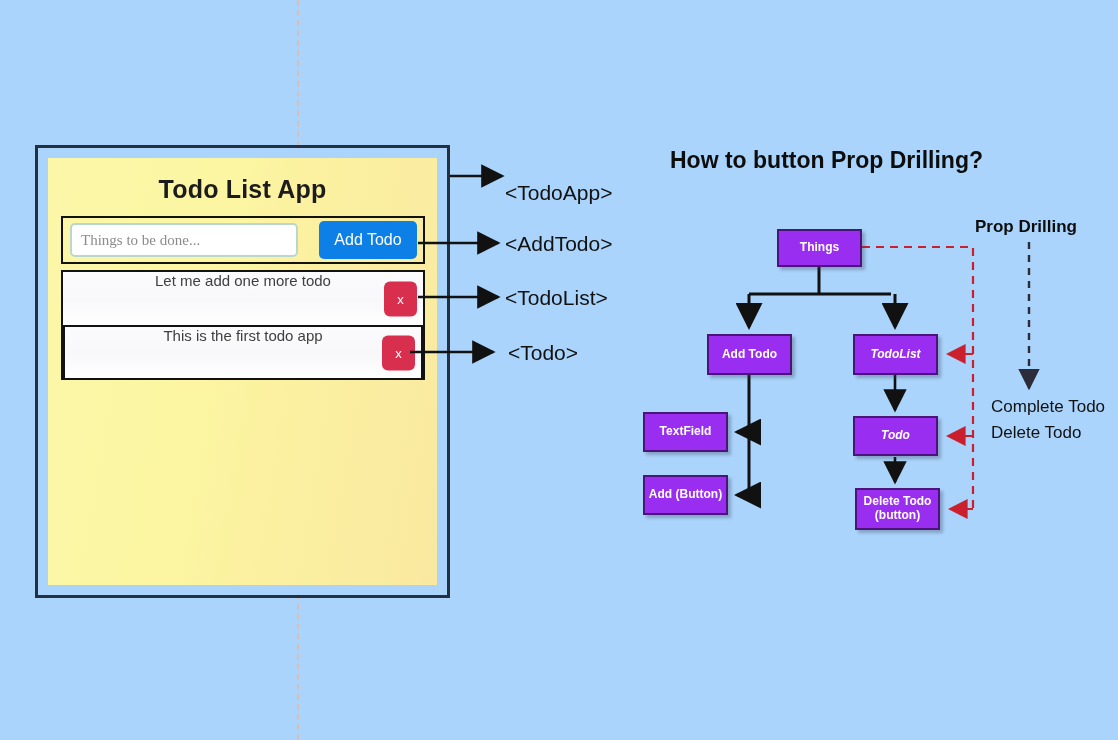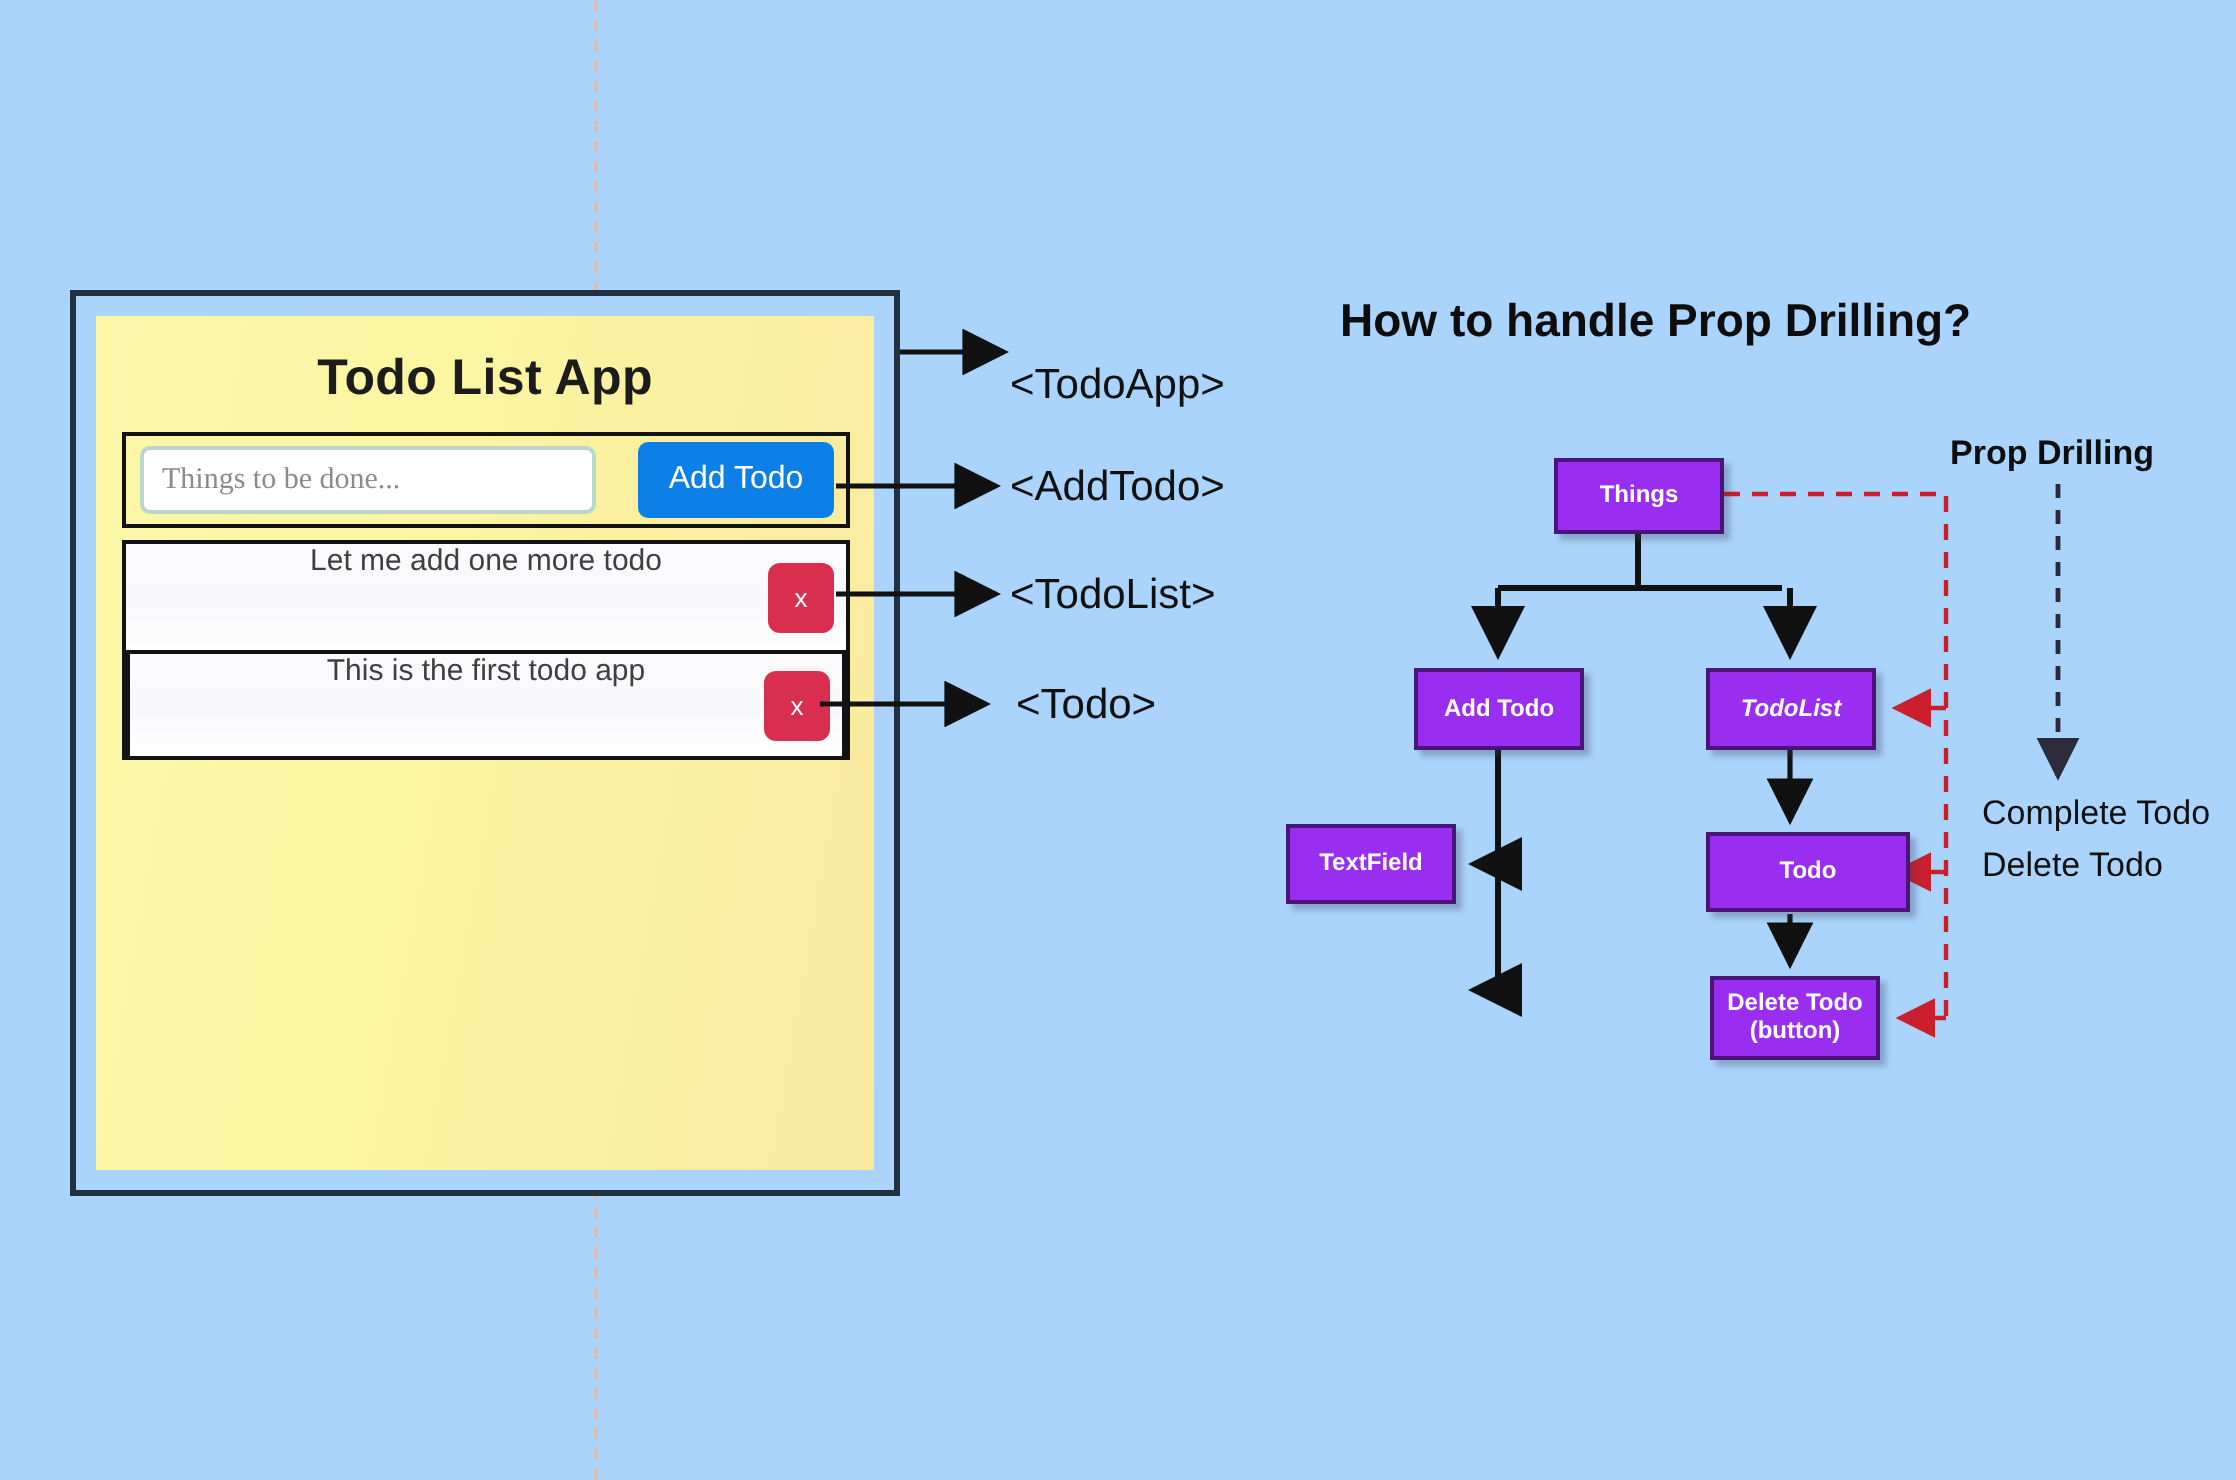--- a/index.html
+++ b/index.html
@@ -141,21 +141,21 @@
     <line x1="418" y1="243" x2="498" y2="243" stroke="#111" stroke-width="2.6" marker-end="url(#ah-black)"></line>
     <line x1="418" y1="297" x2="498" y2="297" stroke="#111" stroke-width="2.6" marker-end="url(#ah-black)"></line>
     <line x1="410" y1="352" x2="493" y2="352" stroke="#111" stroke-width="2.6" marker-end="url(#ah-black)"></line>
   </svg>
 
   <div class="callout-label" style="left:505px;top:165px;margin-top:16px;">&lt;TodoApp&gt;</div>
   <div class="callout-label" style="left:505px;top:232px;">&lt;AddTodo&gt;</div>
   <div class="callout-label" style="left:505px;top:286px;">&lt;TodoList&gt;</div>
   <div class="callout-label" style="left:508px;top:341px;">&lt;Todo&gt;</div>
 
-  <div class="diagram-title">How to handle Prop Drilling?</div>
+  <div class="diagram-title">How to button Prop Drilling?</div>
 
   <svg class="callouts">
 
     <path d="M819,267 L819,294" stroke="#111" stroke-width="3" fill="none"></path>
     <path d="M749,294 L891,294" stroke="#111" stroke-width="3" fill="none"></path>
     <path d="M749,294 L749,327" stroke="#111" stroke-width="3" fill="none" marker-end="url(#ah-black)"></path>
     <path d="M895,294 L895,327" stroke="#111" stroke-width="3" fill="none" marker-end="url(#ah-black)"></path>
 
     <path d="M749,375 L749,432 L737,432" stroke="#111" stroke-width="3" fill="none" marker-end="url(#ah-black)"></path>
     <path d="M749,432 L749,495 L737,495" stroke="#111" stroke-width="3" fill="none" marker-end="url(#ah-black)"></path>
@@ -168,21 +168,22 @@
     <path d="M973,436 L948,436" stroke="#cc1f2e" stroke-width="2.2" fill="none" stroke-dasharray="8,6" marker-end="url(#ah-red)"></path>
     <path d="M973,509 L950,509" stroke="#cc1f2e" stroke-width="2.2" fill="none" stroke-dasharray="8,6" marker-end="url(#ah-red)"></path>
 
     <path d="M1029,242 L1029,388" stroke="#2b2b3a" stroke-width="2.4" fill="none" stroke-dasharray="7,6" marker-end="url(#ah-dark)"></path>
   </svg>
 
   <div class="node" style="left:777px;top:229px;width:85px;height:38px;">Things</div>
   <div class="node" style="left:707px;top:334px;width:85px;height:41px;">Add Todo</div>
   <div class="node" style="left:853px;top:334px;width:85px;height:41px;font-style:italic;">TodoList</div>
   <div class="node" style="left:643px;top:412px;width:85px;height:40px;">TextField</div>
-  <div class="node" style="left:853px;top:416px;width:102px;height:40px;">Todo</div>
+  <div class="node" style="left:643px;top:475px;width:85px;height:40px;">Add (Button)</div>
+  <div class="node" style="left:853px;top:416px;width:85px;height:40px;font-style:italic;">Todo</div>
   <div class="node" style="left:855px;top:488px;width:85px;height:42px;flex-direction:column;">
     <span>Delete Todo</span>
     <span>(button)</span>
   </div>
 
   <div class="prop-drilling-label">Prop Drilling</div>
 
   <div class="side-text" style="left:991px;top:397px;">Complete Todo</div>
   <div class="side-text" style="left:991px;top:423px;">Delete Todo</div>
 

